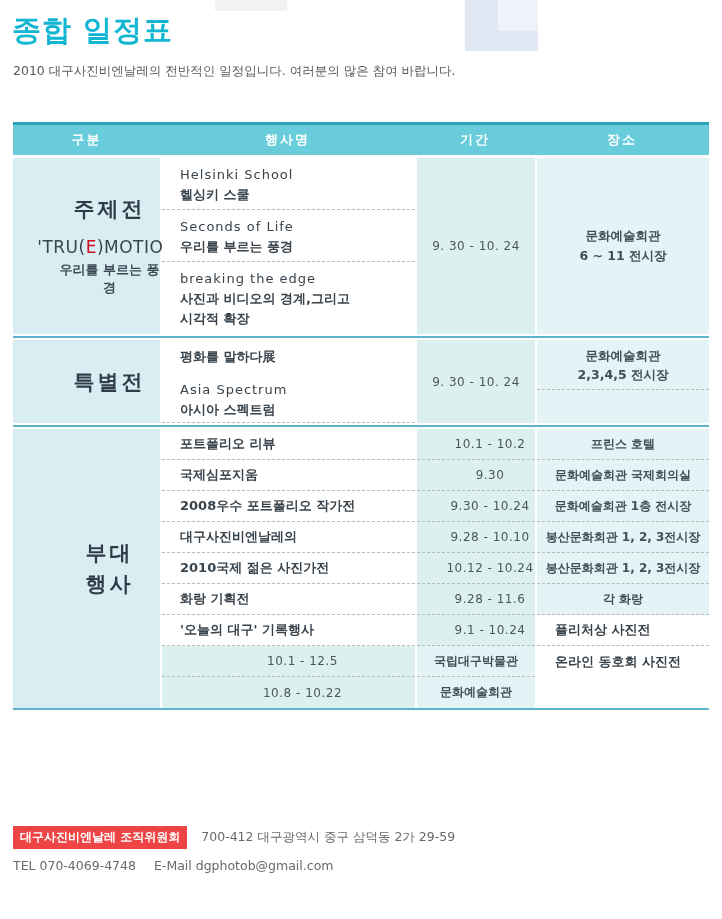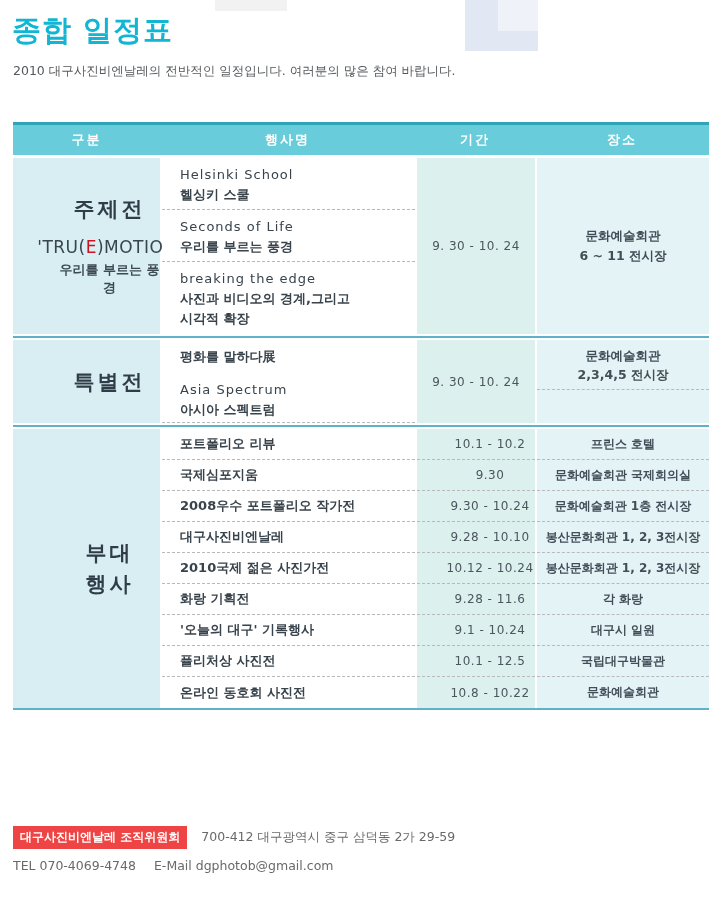--- a/index.html
+++ b/index.html
@@ -163,35 +163,34 @@
       <div class="g3ven dash">프린스 호텔</div>
 
       <div class="g3name dash">국제심포지움</div>
       <div class="g3per dash">9.30</div>
       <div class="g3ven dash">문화예술회관 국제회의실</div>
 
       <div class="g3name dash">2008우수 포트폴리오 작가전</div>
       <div class="g3per dash">9.30 - 10.24</div>
       <div class="g3ven dash">문화예술회관 1층 전시장</div>
 
-      <div class="g3name dash">대구사진비엔날레</div>
+      <div class="g3name dash">대구사진비엔날레의</div>
       <div class="g3per dash">9.28 - 10.10</div>
       <div class="g3ven dash">봉산문화회관 1, 2, 3전시장</div>
 
       <div class="g3name dash">2010국제 젊은 사진가전</div>
       <div class="g3per dash">10.12 - 10.24</div>
       <div class="g3ven dash">봉산문화회관 1, 2, 3전시장</div>
 
       <div class="g3name dash">화랑 기획전</div>
       <div class="g3per dash">9.28 - 11.6</div>
       <div class="g3ven dash">각 화랑</div>
 
       <div class="g3name dash">'오늘의 대구' 기록행사</div>
       <div class="g3per dash">9.1 - 10.24</div>
-      <div class="g3ven dash">대구시 일원</div>
 
       <div class="g3name dash">퓰리처상 사진전</div>
       <div class="g3per dash">10.1 - 12.5</div>
       <div class="g3ven dash">국립대구박물관</div>
 
       <div class="g3name">온라인 동호회 사진전</div>
       <div class="g3per">10.8 - 10.22</div>
       <div class="g3ven">문화예술회관</div>
     </div>
 

